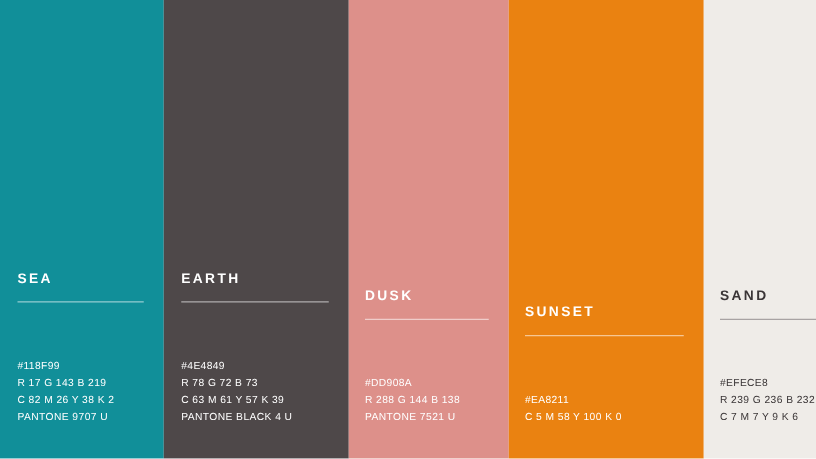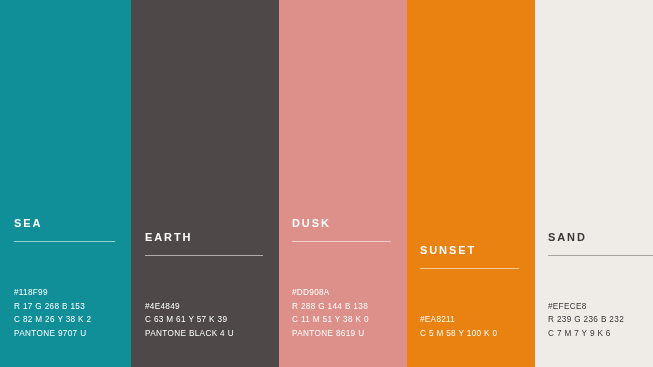--- a/index.html
+++ b/index.html
@@ -58,68 +58,68 @@
   }
   .spec-line.spec-hex {
     letter-spacing: 0.3px;
     margin-top: 44px;
   }
 
   
   .panel-sea    { width: 131px; }
   .panel-earth  { width: 148px; }
   .panel-dusk   { width: 128px; }
-  .panel-sunset { width: 128px; align-items: center; }
+  .panel-sunset { width: 156px; align-items: center; }
   .panel-sand   { width: 134px; }
 
   .panel-sea    .panel-inner { padding-left: 14px; padding-right: 16px; }
   .panel-earth  .panel-inner { padding-left: 14px; padding-right: 16px; }
   .panel-dusk   .panel-inner { padding-left: 13px; padding-right: 16px; }
   .panel-sunset .panel-inner { padding-left: 13px; padding-right: 16px; }
   .panel-sand   .panel-inner { padding-left: 13px; padding-right: 16px; }
 </style>
 </head>
 <body>
 
 <div id="palette-board" style="width: 653px; height: 367px; background: rgb(255, 255, 255);">
 
   <section class="swatch-panel panel-sea" style="background-color: rgb(17, 143, 153); color: rgb(255, 255, 255);">
     <div class="panel-inner">
       <h2 class="panel-name">SEA</h2>
       <div class="panel-divider" style="background-color: rgb(255, 255, 255);"></div>
       <ul class="spec-list">
         <li class="spec-line spec-hex">#118F99</li>
-        <li class="spec-line">R 17  G 268  B 153</li>
+        <li class="spec-line">R 17  G 143  B 219</li>
         <li class="spec-line">C 82  M 26  Y 38  K 2</li>
         <li class="spec-line">PANTONE 9707 U</li>
       </ul>
     </div>
   </section>
 
   <section class="swatch-panel panel-earth" style="background-color: rgb(78, 72, 73); color: rgb(255, 255, 255);">
     <div class="panel-inner">
       <h2 class="panel-name">EARTH</h2>
       <div class="panel-divider" style="background-color: rgb(255, 255, 255);"></div>
       <ul class="spec-list">
         <li class="spec-line spec-hex">#4E4849</li>
+        <li class="spec-line">R 78  G 72  B 73</li>
         <li class="spec-line">C 63  M 61  Y 57  K 39</li>
         <li class="spec-line">PANTONE BLACK 4 U</li>
       </ul>
     </div>
   </section>
 
   <section class="swatch-panel panel-dusk" style="background-color: rgb(221, 144, 138); color: rgb(255, 255, 255);">
     <div class="panel-inner">
       <h2 class="panel-name">DUSK</h2>
       <div class="panel-divider" style="background-color: rgb(255, 255, 255);"></div>
       <ul class="spec-list">
         <li class="spec-line spec-hex">#DD908A</li>
         <li class="spec-line">R 288  G 144  B 138</li>
-        <li class="spec-line">C 11  M 51  Y 38  K 0</li>
-        <li class="spec-line">PANTONE 8619 U</li>
+        <li class="spec-line">PANTONE 7521 U</li>
       </ul>
     </div>
   </section>
 
   <section class="swatch-panel panel-sunset" style="background-color: rgb(234, 130, 17); color: rgb(255, 255, 255);">
     <div class="panel-inner">
       <h2 class="panel-name">SUNSET</h2>
       <div class="panel-divider" style="background-color: rgb(255, 255, 255);"></div>
       <ul class="spec-list">
         <li class="spec-line spec-hex">#EA8211</li>

